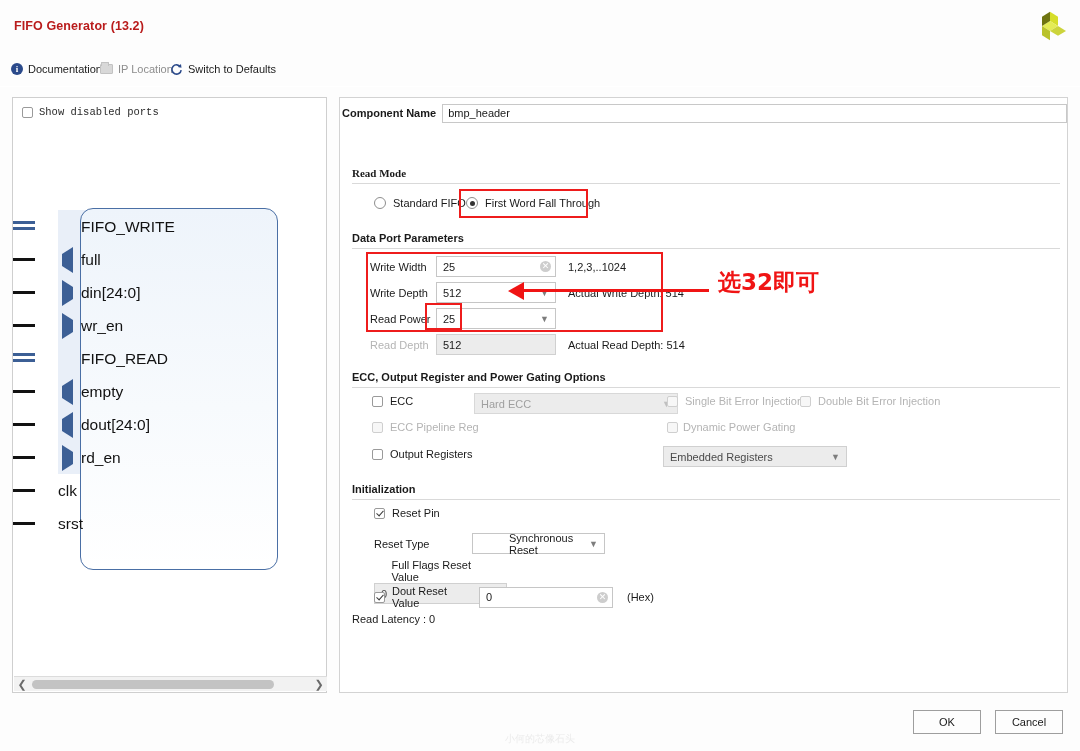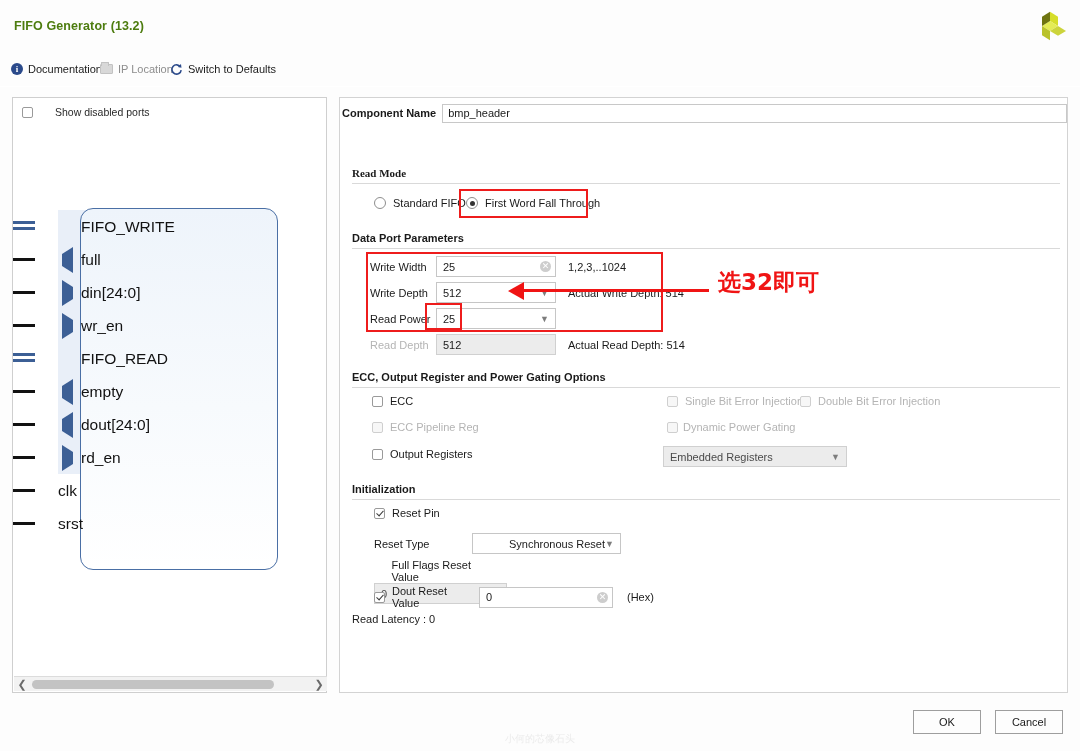--- a/index.html
+++ b/index.html
@@ -18,21 +18,21 @@
     background: #fdfdfd;
   }
 
   
   .titlebar {
     position: absolute; left: 0; top: 0; width: 1080px; height: 52px;
     background: #fdfdfd;
   }
   .title-text {
     position: absolute; left: 14px; top: 19px;
-    font-size: 12.5px; font-weight: bold; color: #4d7c0f;
+    font-size: 12.5px; font-weight: bold; color: #b91c1c;
     letter-spacing: .1px;
   }
   .xlogo { position: absolute; right: 12px; top: 10px; width: 36px; height: 32px; }
 
   
   .toolbar {
     position: absolute; left: 0; top: 58px; width: 1080px; height: 26px;
   }
   .tool-link {
     position: absolute; top: 0; height: 22px;
@@ -66,22 +66,22 @@
     background: #ffffff;
   }
 
   
   .left-panel {
     position: absolute; left: 12px; top: 97px; width: 315px; height: 596px;
     background: #ffffff; border: 1px solid #cfcfcf;
   }
   .show-ports {
     position: absolute; left: 9px; top: 8px;
-    display: flex; align-items: flex-end; gap: 22px;
-    font-size: 10.5px; color: #2a2a2a;
+    display: flex; align-items: flex-end; gap: 6px;
+    font-size: 10.5px; color: #2a2a2a; font-family: Liberation Mono, monospace;
   }
   .cb {
     width: 11px; height: 11px; border: 1px solid #9a9a9a; border-radius: 2px;
     background: #fff; display: inline-block; position: relative; flex: none;
   }
   .cb.checked:after {
     content: ""; position: absolute; left: 3px; top: 0px;
     width: 3px; height: 6px; border: solid #3a3a3a;
     border-width: 0 1.6px 1.6px 0; transform: rotate(42deg);
   }
@@ -432,20 +432,24 @@
         <span class="lbl" style="margin-left:12px;">Actual Read Depth: 514</span>
       </div>
 
       <div class="sec-title" style="left:10px; top:222px;">ECC, Output Register and Power Gating Options</div>
       <div class="sec-rule" style="left:10px; top:238px; width:708px;"></div>
 
       <div class="ctl-row" style="left:30px; top:246px; gap:7px;">
         <span class="cb"></span>
         <span class="lbl">ECC</span>
       </div>
+      <div class="combo dis" style="position:absolute; left:132px; top:244px; width:204px;">
+        <span>Hard ECC</span>
+        <span class="chev dis">▼</span>
+      </div>
       <div class="ctl-row" style="left:325px; top:246px; gap:7px;">
         <span class="cb dis"></span>
         <span class="lbl dis">Single Bit Error Injection</span>
       </div>
       <div class="ctl-row" style="left:458px; top:246px; gap:7px;">
         <span class="cb dis"></span>
         <span class="lbl dis">Double Bit Error Injection</span>
       </div>
 
       <div class="ctl-row" style="left:30px; top:272px; gap:7px;">
@@ -469,21 +473,21 @@
       <div class="sec-title" style="left:10px; top:334px;">Initialization</div>
       <div class="sec-rule" style="left:10px; top:350px; width:708px;"></div>
 
       <div class="ctl-row" style="left:32px; top:358px; gap:7px;">
         <span class="cb checked"></span>
         <span class="lbl">Reset Pin</span>
       </div>
 
       <div class="ctl-row" style="left:32px; top:384px;">
         <span class="lbl" style="width:98px;">Reset Type</span>
-        <span class="combo" style="width:149px;padding-left:36px;">
+        <span class="combo" style="width:133px;padding-left:36px;">
           <span>Synchronous Reset</span>
           <span class="chev">▼</span>
         </span>
       </div>
 
       <div class="ctl-row" style="left:32px; top:410px;flex-direction:column;">
         <span class="lbl" style="width:98px;">Full Flags Reset Value</span>
         <span class="combo ro" style="width:133px;">
           <span>0</span>
           <span class="chev dis">▼</span>

